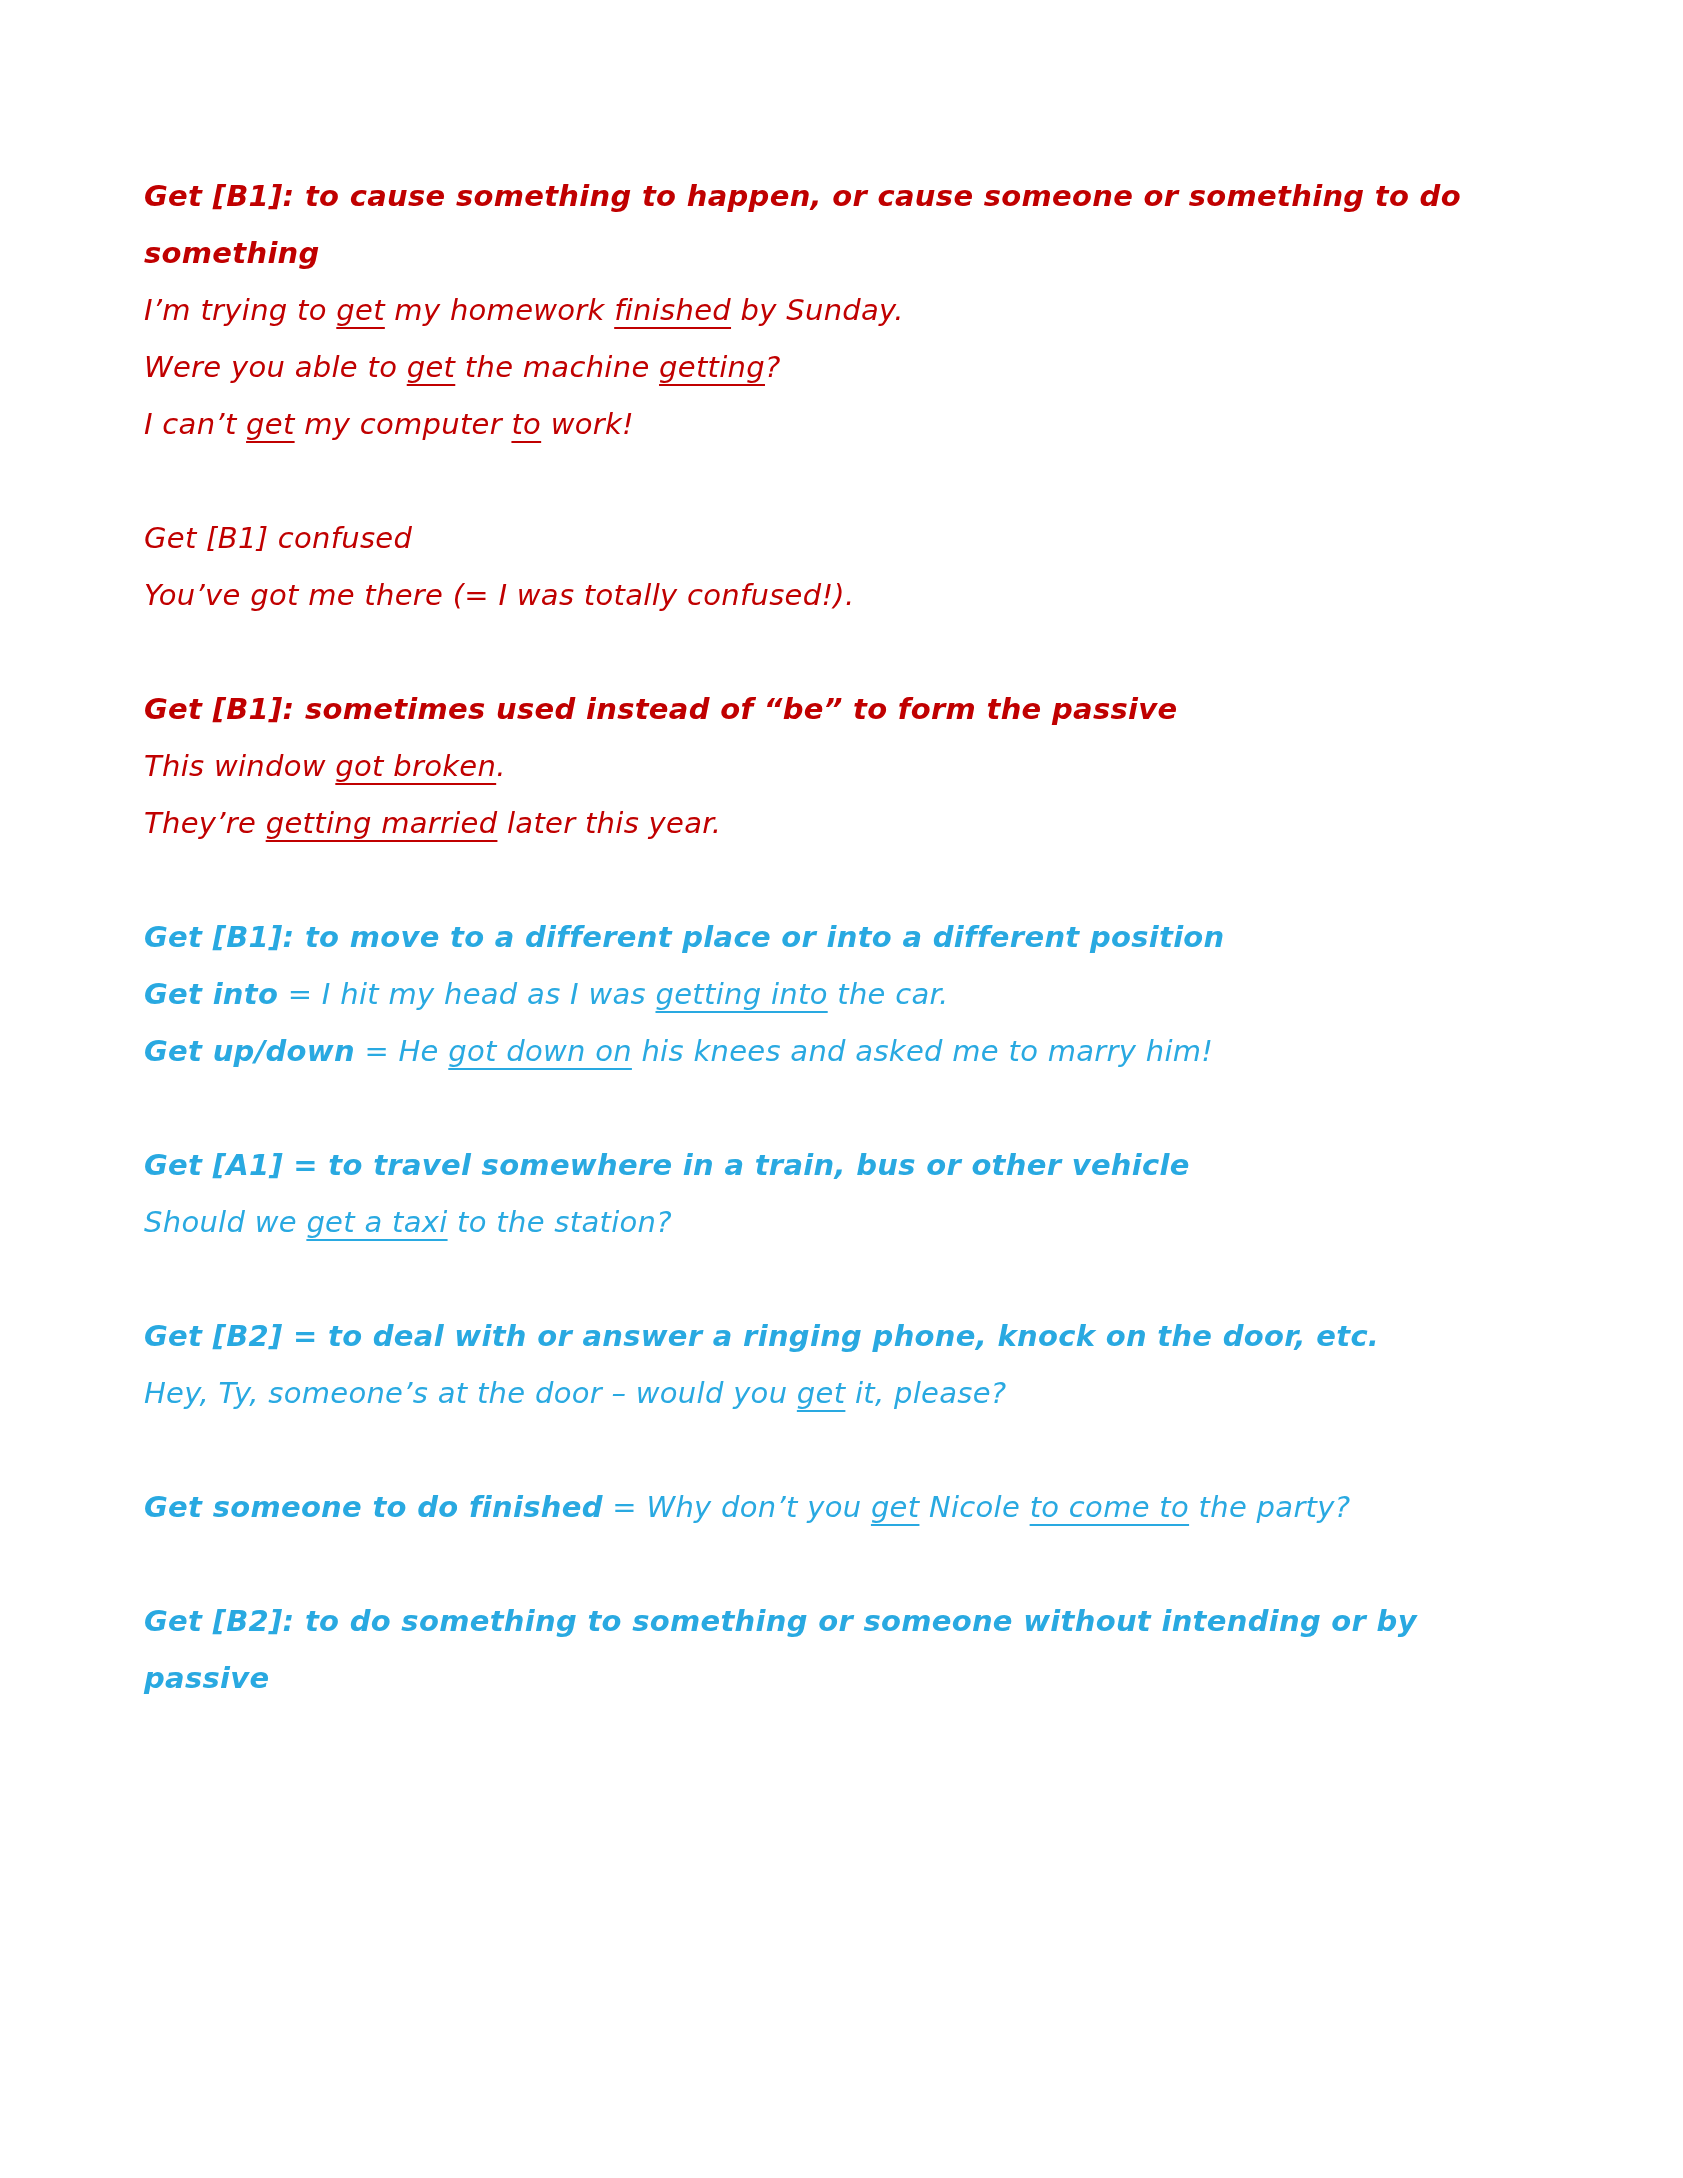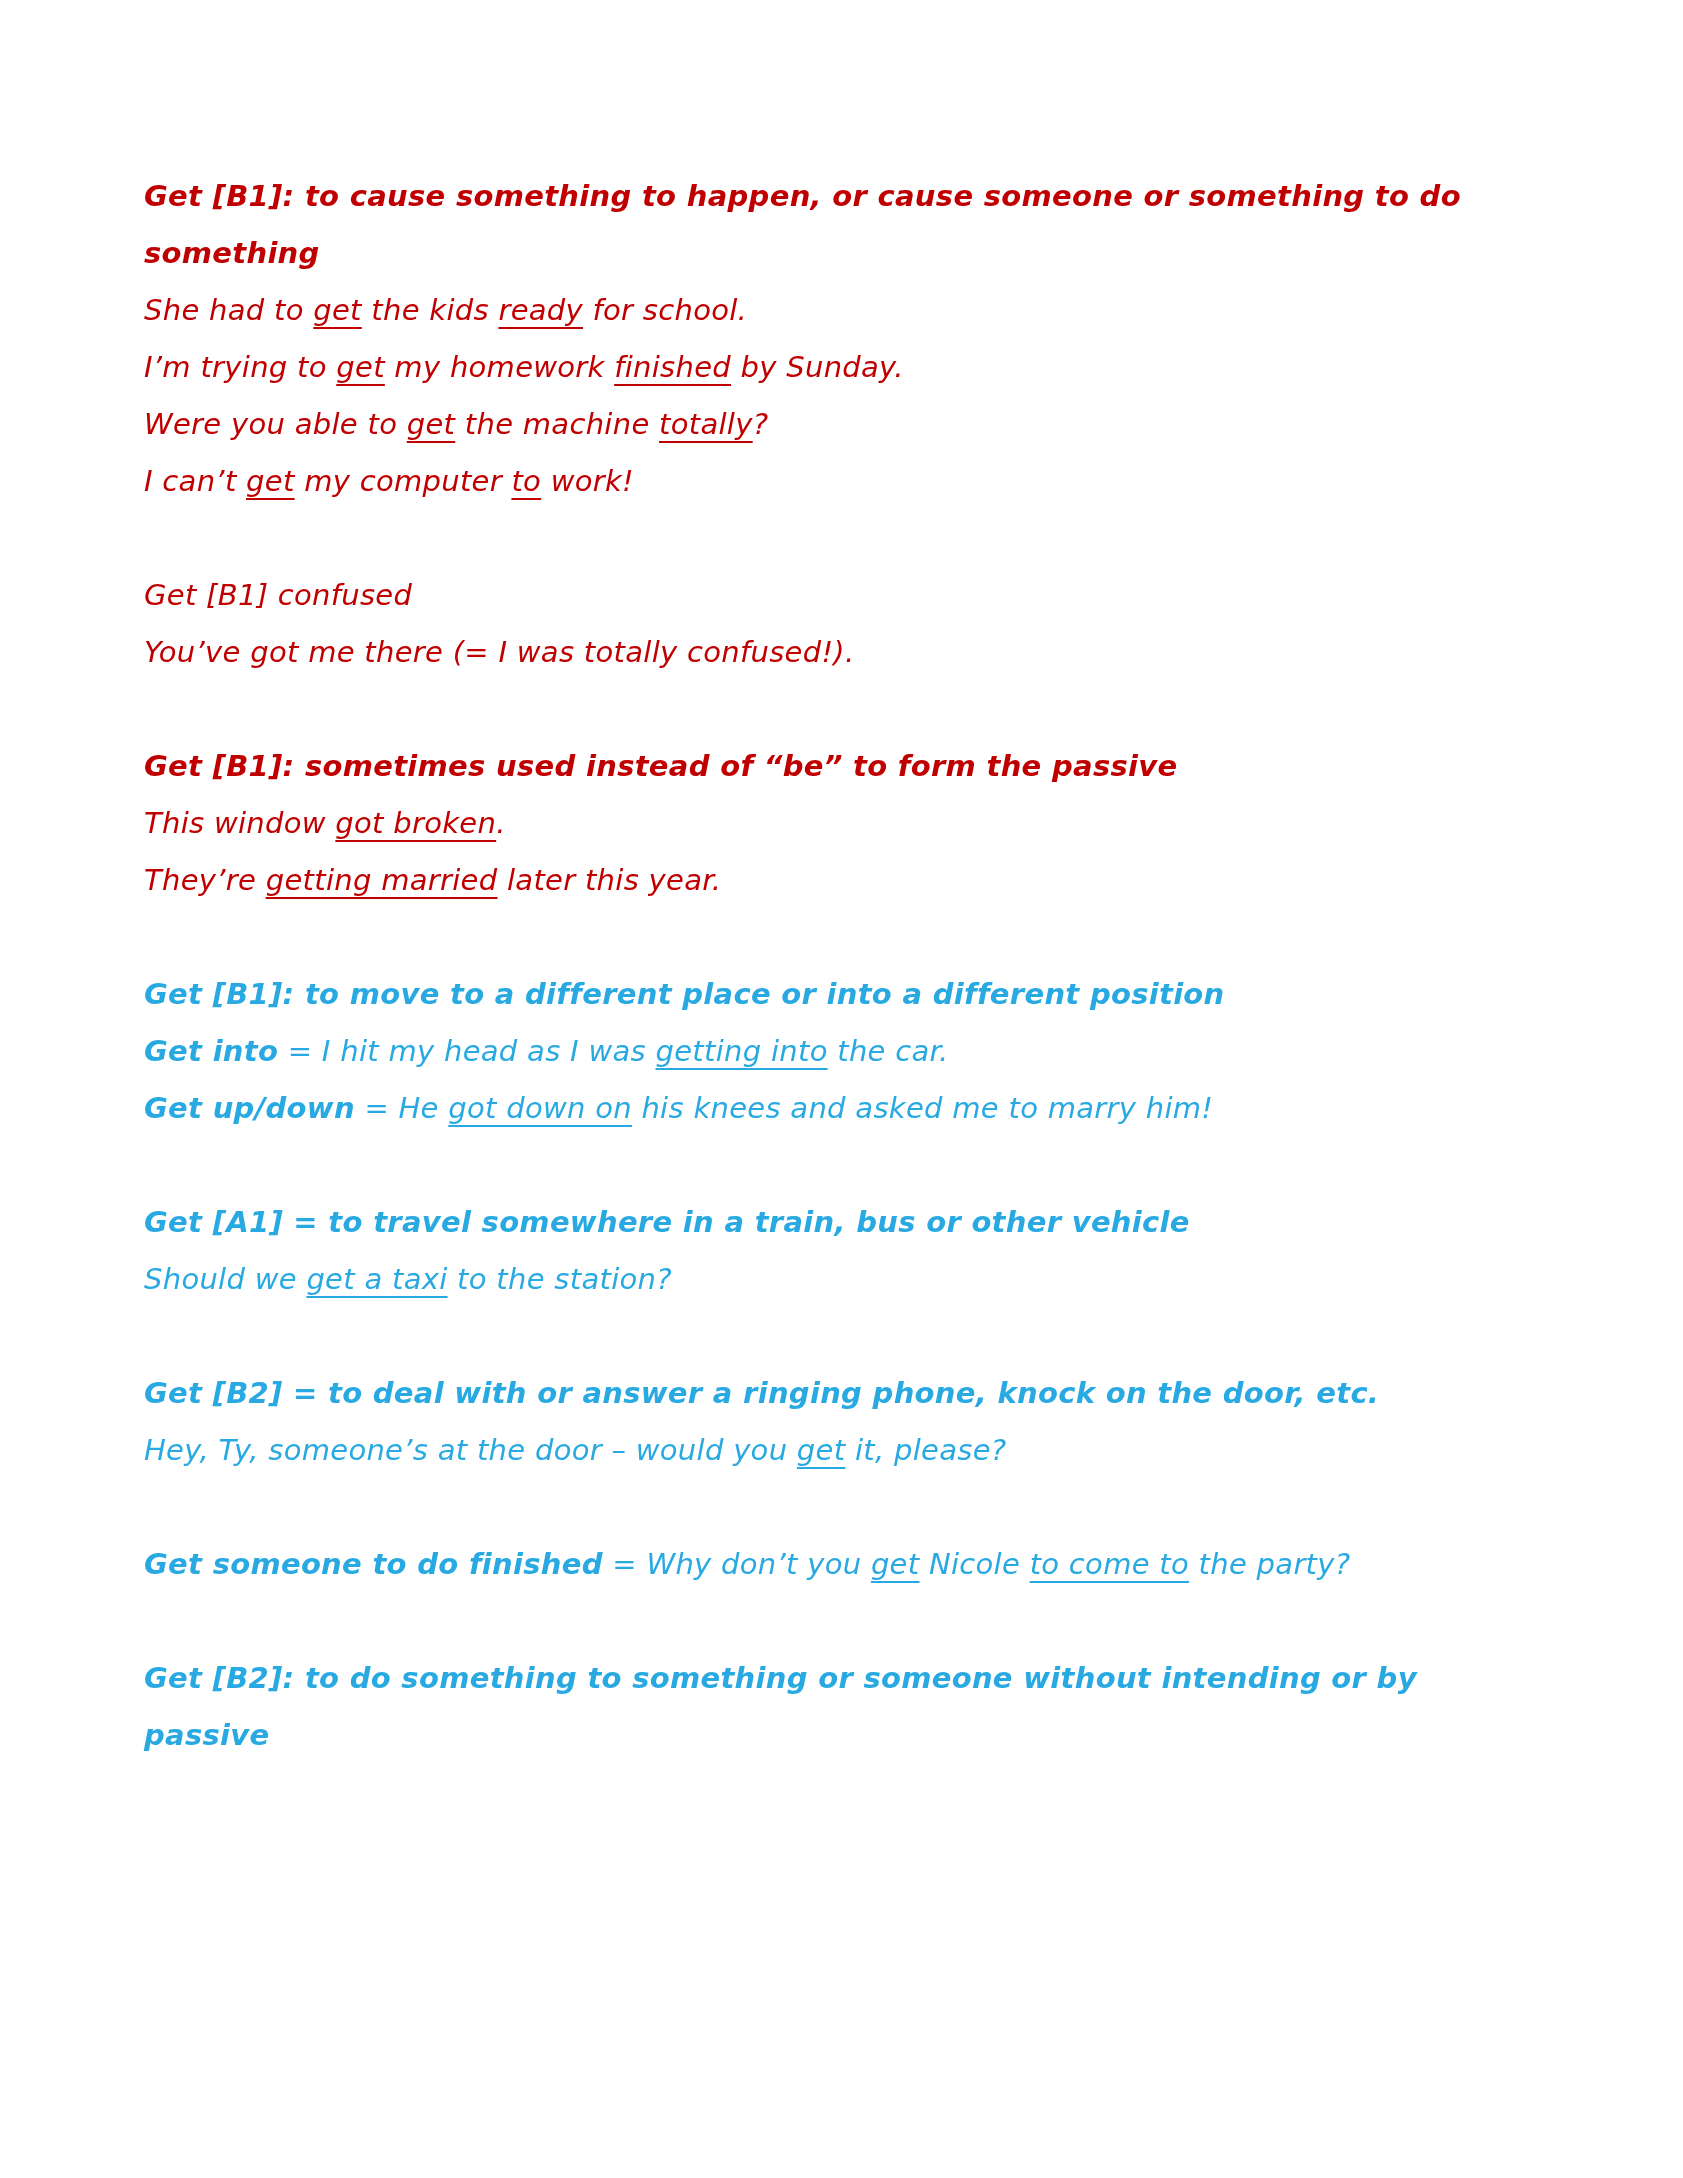--- a/index.html
+++ b/index.html
@@ -36,23 +36,22 @@
   .blue { color: var(--blue, #29a9e1); }
 </style>
 </head>
 <body>
 
 <div class="page" style="background: rgb(255, 255, 255);">
   <div class="doc">
       <div class="section">
         <div class="line red"><span class="bold">Get [B1]: to cause something to happen, or cause someone or something to do</span></div>
         <div class="line red"><span class="bold">something</span></div>
-        <div class="line red"><span>She had to </span><span class="underline">get</span><span> the kids </span><span class="underline">ready</span><span> for school.</span></div>
         <div class="line red"><span>I’m trying to </span><span class="underline">get</span><span> my homework </span><span class="underline">finished</span><span> by Sunday.</span></div>
-        <div class="line red"><span>Were you able to </span><span class="underline">get</span><span> the machine </span><span class="underline">totally</span><span>?</span></div>
+        <div class="line red"><span>Were you able to </span><span class="underline">get</span><span> the machine </span><span class="underline">getting</span><span>?</span></div>
         <div class="line red"><span>I can’t </span><span class="underline">get</span><span> my computer </span><span class="underline">to</span><span> work!</span></div>
       </div>
       <div class="section">
         <div class="line red"><span>Get [B1] confused</span></div>
         <div class="line red"><span>You’ve got me there (= I was totally confused!).</span></div>
       </div>
       <div class="section">
         <div class="line red"><span class="bold">Get [B1]: sometimes used instead of “be” to form the passive</span></div>
         <div class="line red"><span>This window </span><span class="underline">got broken</span><span>.</span></div>
         <div class="line red"><span>They’re </span><span class="underline">getting married</span><span> later this year.</span></div>

